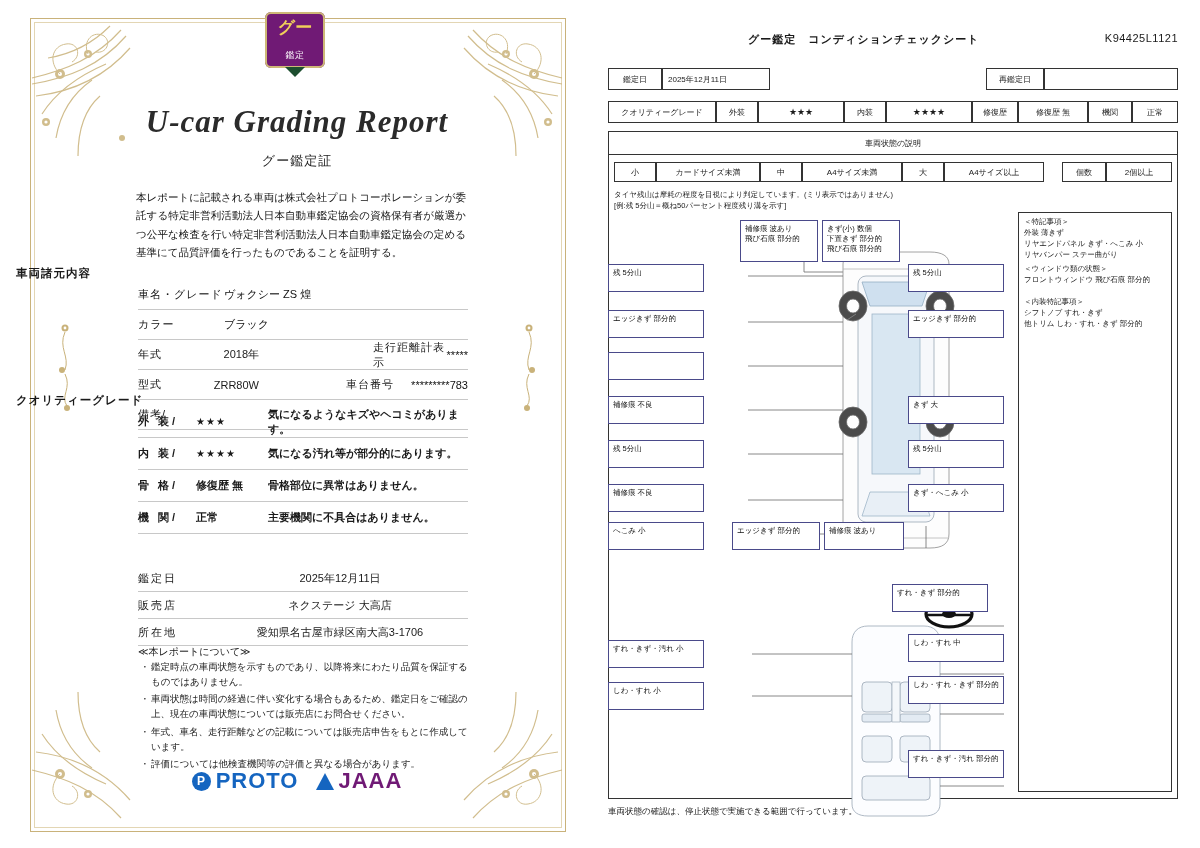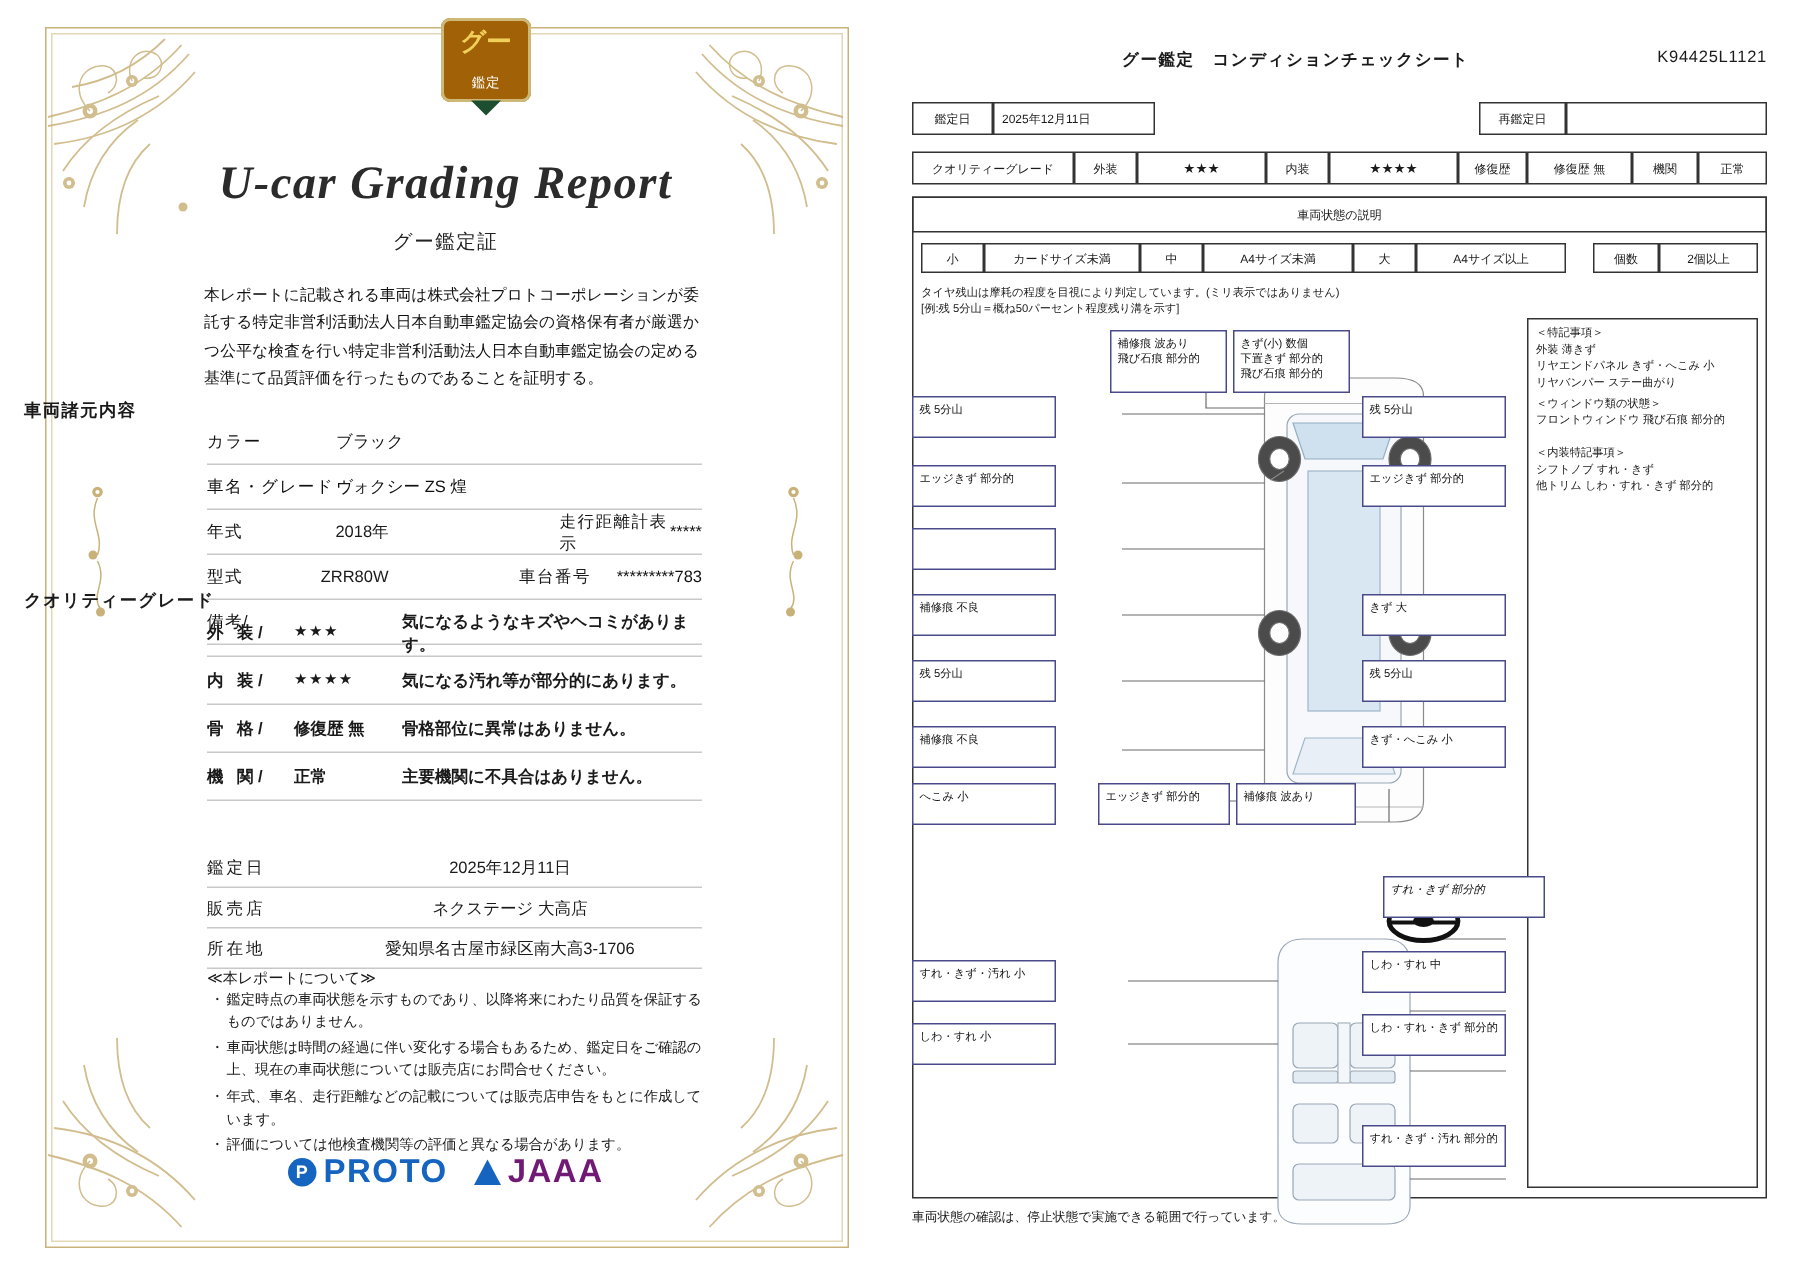--- a/index.html
+++ b/index.html
@@ -13,22 +13,22 @@
   .cert-inner{position:absolute;left:18px;top:14px;width:526px;height:804px;border:1px solid #e3d6b4;}
 
   
   .flourish{position:absolute;width:150px;height:150px;pointer-events:none;opacity:.85;}
   .fl-tl{left:10px;top:10px;}
   .fl-tr{right:10px;top:10px;transform:scaleX(-1);}
   .fl-bl{left:10px;bottom:10px;transform:scaleY(-1);}
   .fl-br{right:10px;bottom:10px;transform:scale(-1,-1);}
 
   .logo-badge{position:absolute;left:50%;top:4px;transform:translateX(-50%);width:64px;height:62px;}
-  .badge-shape{width:60px;height:56px;background:#a16207;border-radius:6px;position:relative;
-     box-shadow:0 0 0 2px #cdb877 inset;margin-left:29px;}
+  .badge-shape{width:60px;height:56px;background:#701a75;border-radius:6px;position:relative;
+     box-shadow:0 0 0 2px #cdb877 inset;}
   .badge-shape:after{content:"";position:absolute;left:50%;bottom:-9px;transform:translateX(-50%);
      border-left:10px solid transparent;border-right:10px solid transparent;border-top:10px solid #1d4e2f;}
   .badge-txt1{position:absolute;left:0;right:0;top:7px;text-align:center;color:#f0cf5a;font-size:17px;font-weight:bold;line-height:1;}
   .badge-txt2{position:absolute;left:0;right:0;bottom:8px;text-align:center;color:#fff;font-size:9px;line-height:1;letter-spacing:.5px;}
 
   .title-main{position:absolute;left:0;right:0;top:96px;text-align:center;
      font-family:"Liberation Serif","DejaVu Serif",serif;font-style:italic;font-weight:bold;
      font-size:31px;letter-spacing:1px;color:#2b2b2b;}
   .title-sub{position:absolute;left:0;right:0;top:144px;text-align:center;font-size:13px;color:#222;letter-spacing:1px;}
 
@@ -215,26 +215,26 @@
 
     <div class="title-main">U-car Grading Report</div>
     <div class="title-sub">グー鑑定証</div>
 
     <div class="intro">本レポートに記載される車両は株式会社プロトコーポレーションが委託する特定非営利活動法人日本自動車鑑定協会の資格保有者が厳選かつ公平な検査を行い特定非営利活動法人日本自動車鑑定協会の定める基準にて品質評価を行ったものであることを証明する。</div>
 
     <div class="sec-title" id="sec-spec">車両諸元内容</div>
 
     <div class="rows">
       <div class="row">
+        <div class="lbl">車名・グレード</div>
+        <div class="val">ヴォクシー ZS 煌</div>
+      </div>
+      <div class="row">
         <div class="lbl">カラー</div>
         <div class="val">ブラック</div>
-      </div>
-      <div class="row">
-        <div class="lbl">車名・グレード</div>
-        <div class="val">ヴォクシー ZS 煌</div>
       </div>
       <div class="row">
         <div class="lbl">年式</div>
         <div class="val2">2018年</div>
         <div class="lbl2">走行距離計表示</div>
         <div class="val">*****</div>
       </div>
       <div class="row">
         <div class="lbl">型式</div>
         <div class="val2">ZRR80W</div>
@@ -462,21 +462,21 @@
     <div class="nbox" style="left:308px;top:382px;width:96px;height:28px;">きず 大</div>
     <div class="nbox" style="left:308px;top:426px;width:96px;height:28px;">残 5分山</div>
     <div class="nbox" style="left:308px;top:470px;width:96px;height:28px;">きず・へこみ 小</div>
 
     <div class="nbox" style="left:132px;top:508px;width:88px;height:28px;">エッジきず 部分的</div>
     <div class="nbox" style="left:224px;top:508px;width:80px;height:28px;">補修痕 波あり</div>
 
     <div class="nbox" style="left:8px;top:626px;width:96px;height:28px;">すれ・きず・汚れ 小</div>
     <div class="nbox" style="left:8px;top:668px;width:96px;height:28px;">しわ・すれ 小</div>
 
-    <div class="nbox" style="left:322px;top:570px;width:108px;height:28px;font-style:italic;">すれ・きず 部分的</div>
+    <div class="nbox" style="left:292px;top:570px;width:96px;height:28px;">すれ・きず 部分的</div>
     <div class="nbox" style="left:308px;top:620px;width:96px;height:28px;">しわ・すれ 中</div>
     <div class="nbox" style="left:308px;top:662px;width:96px;height:28px;">しわ・すれ・きず 部分的</div>
     <div class="nbox" style="left:308px;top:736px;width:96px;height:28px;">すれ・きず・汚れ 部分的</div>
 
     <div class="bottom-note">車両状態の確認は、停止状態で実施できる範囲で行っています。</div>
   </div>
 
 </div>
 
 </body></html>

